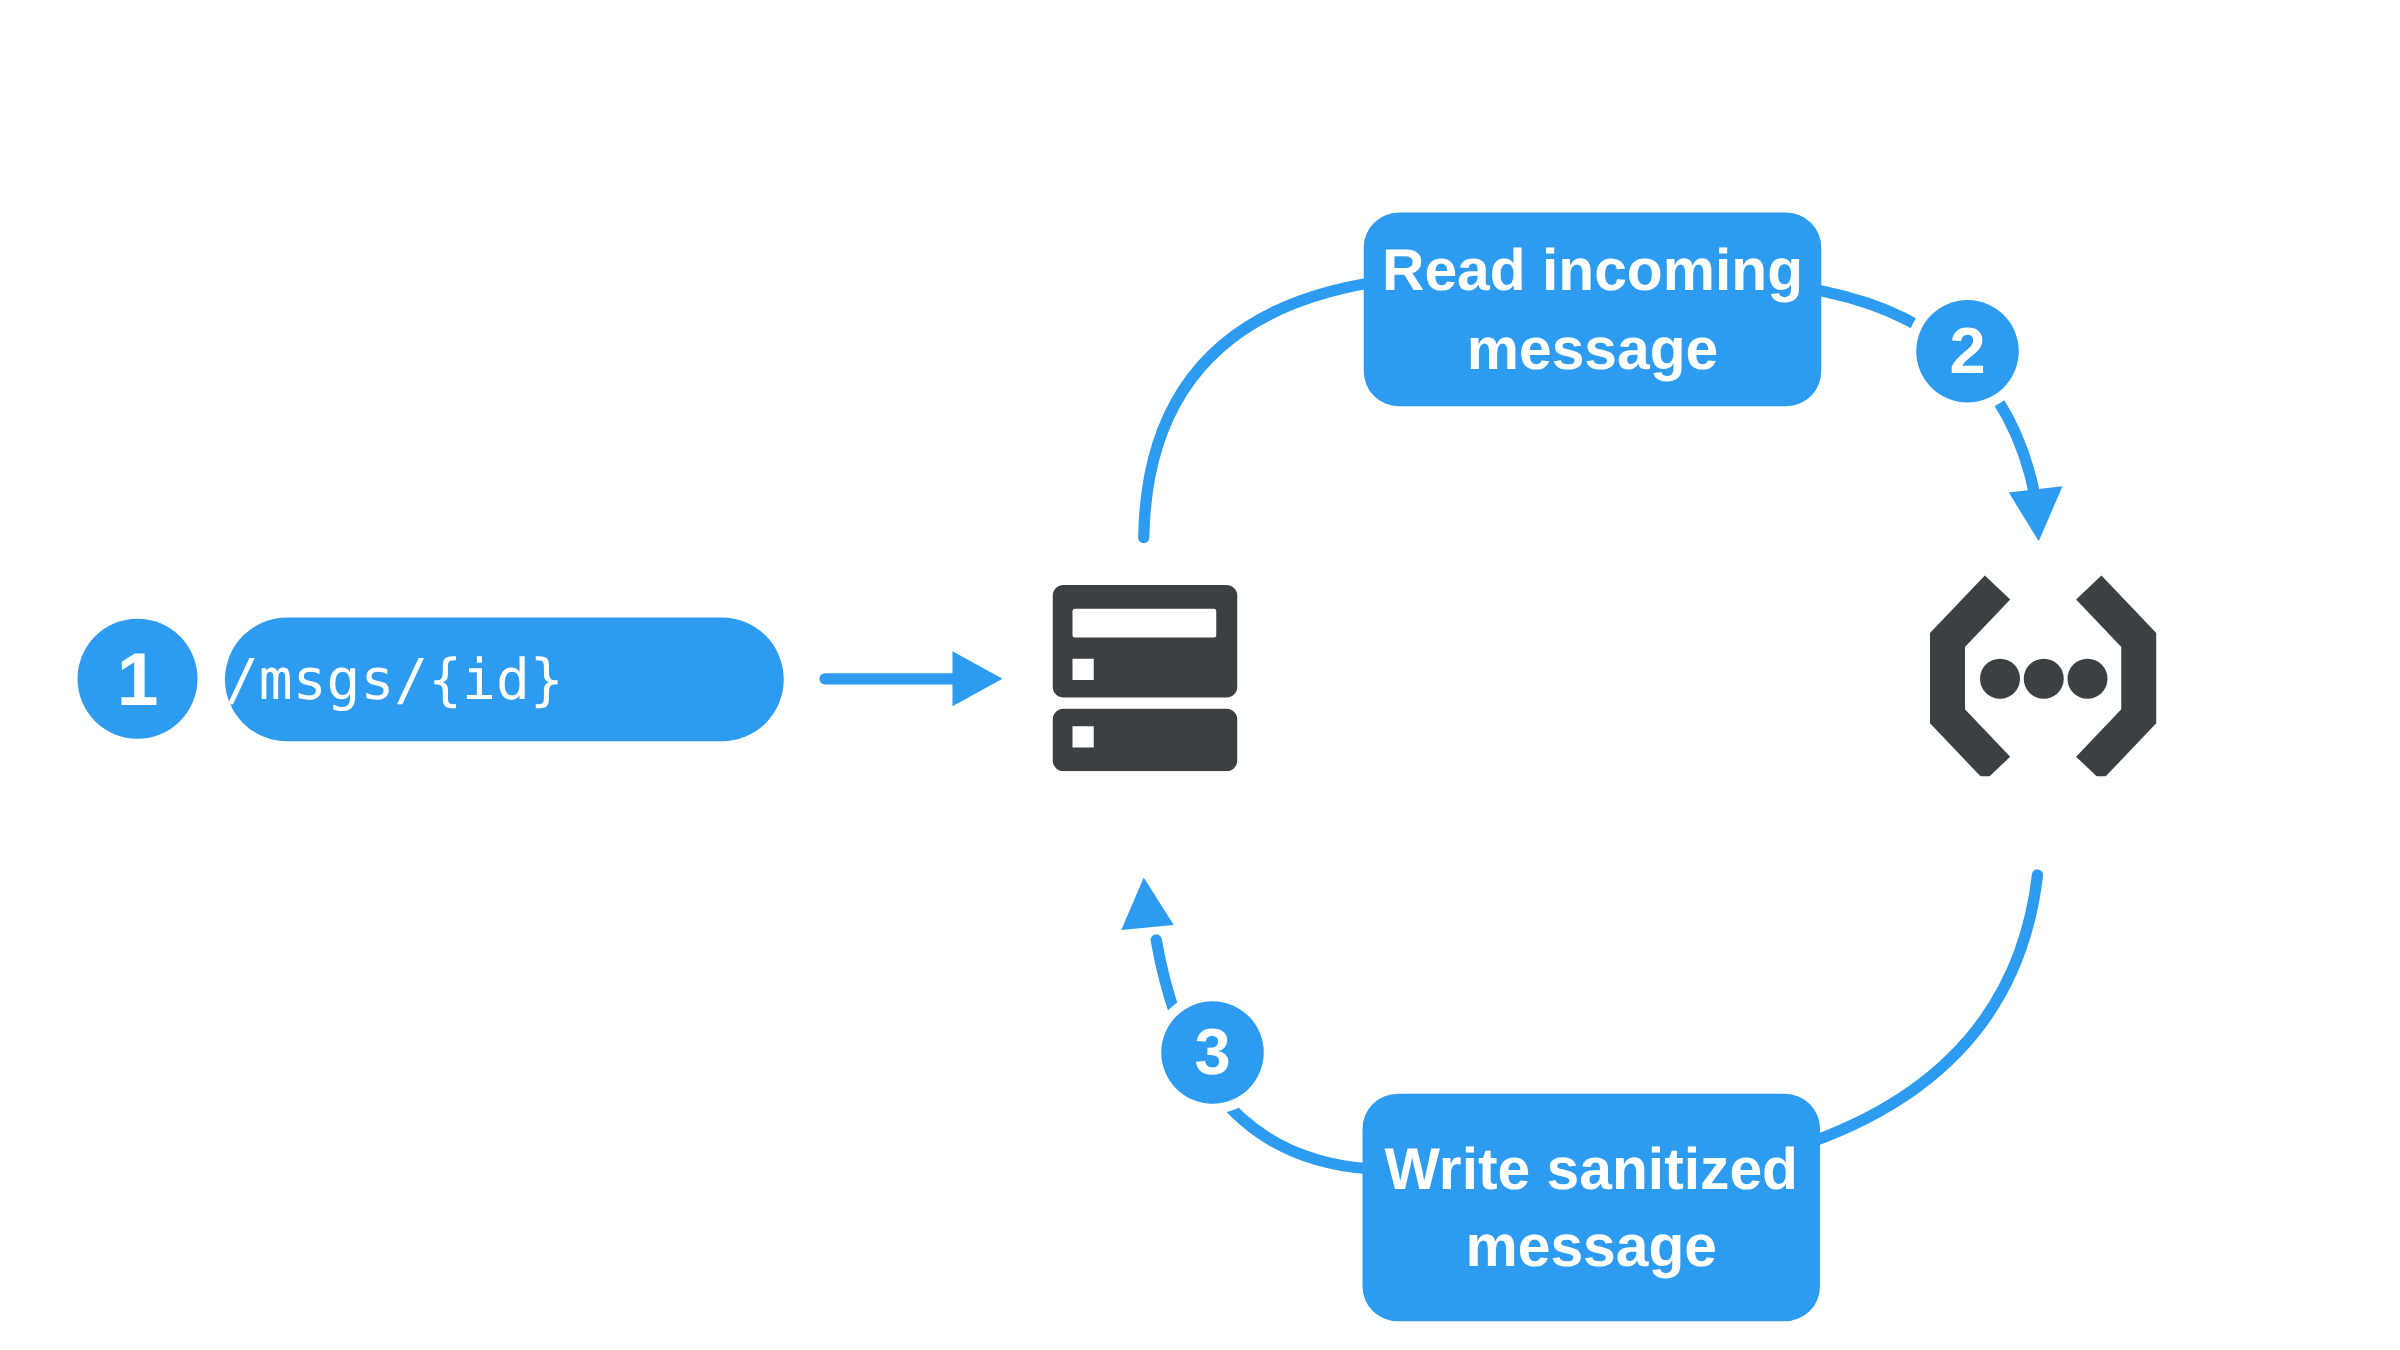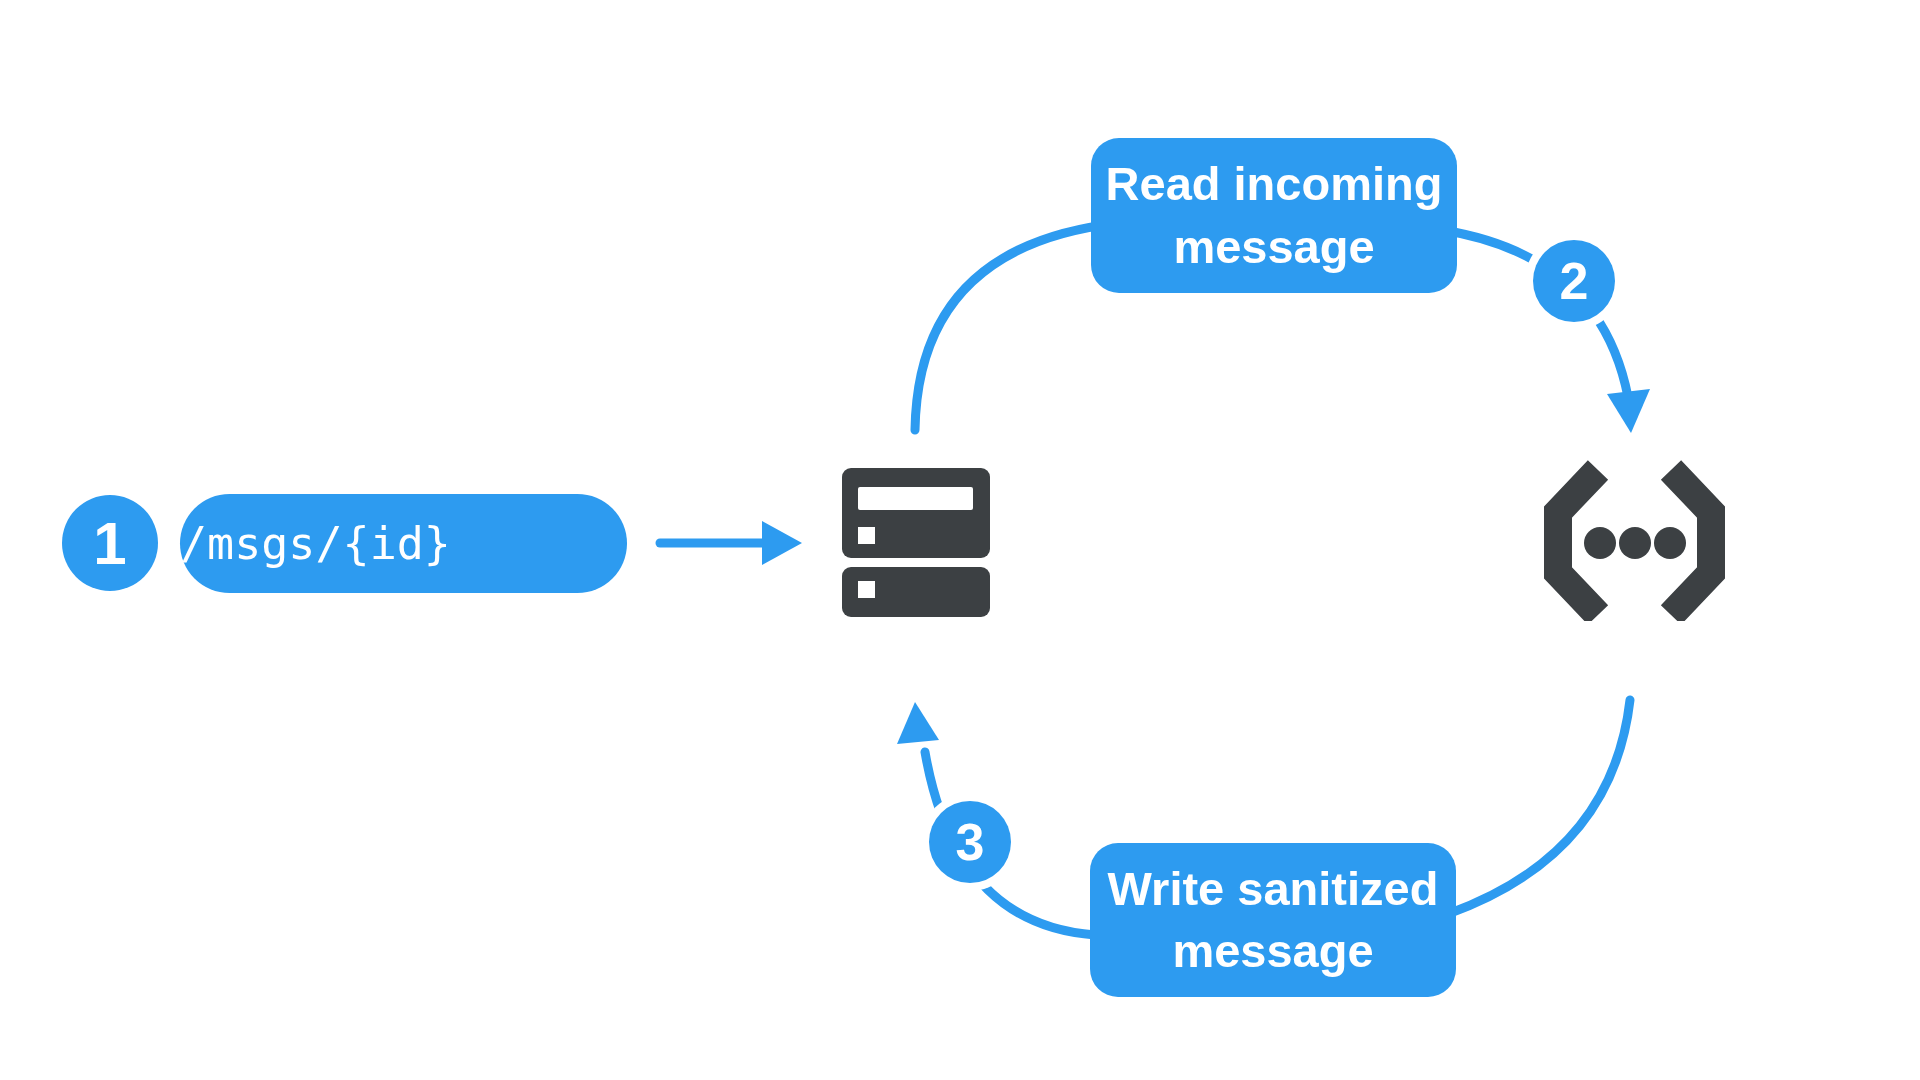--- a/index.html
+++ b/index.html
@@ -104,23 +104,24 @@
     border-radius: 28px;
     color: var(--box-text);
     font-weight: 700;
     font-size: 47px;
     line-height: 1.32;
     display: flex;
     flex-direction: column;
     align-items: center;
     justify-content: center;
     text-align: center;
+    margin-top: 32px;
   }
   .read-box  { left: 1091px; top: 138px; height: 155px; }
-  .write-box { left: 1090px; top: 843px; height: 154px; }
+  .write-box { left: 1090px; top: 843px; height: 182px; }
 </style>
 </head>
 <body>
 
 <div class="canvas">
 
   <svg class="connectors" viewBox="0 0 1920 1080" aria-hidden="true">
 
     <line class="arc" x1="660" y1="543" x2="766" y2="543"></line>
     <polygon class="head" points="762,521 762,565 802,543"></polygon>

